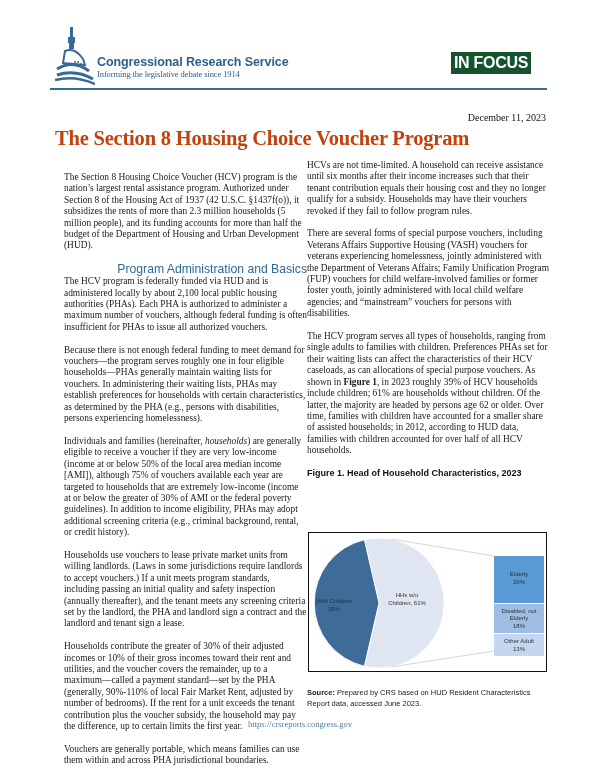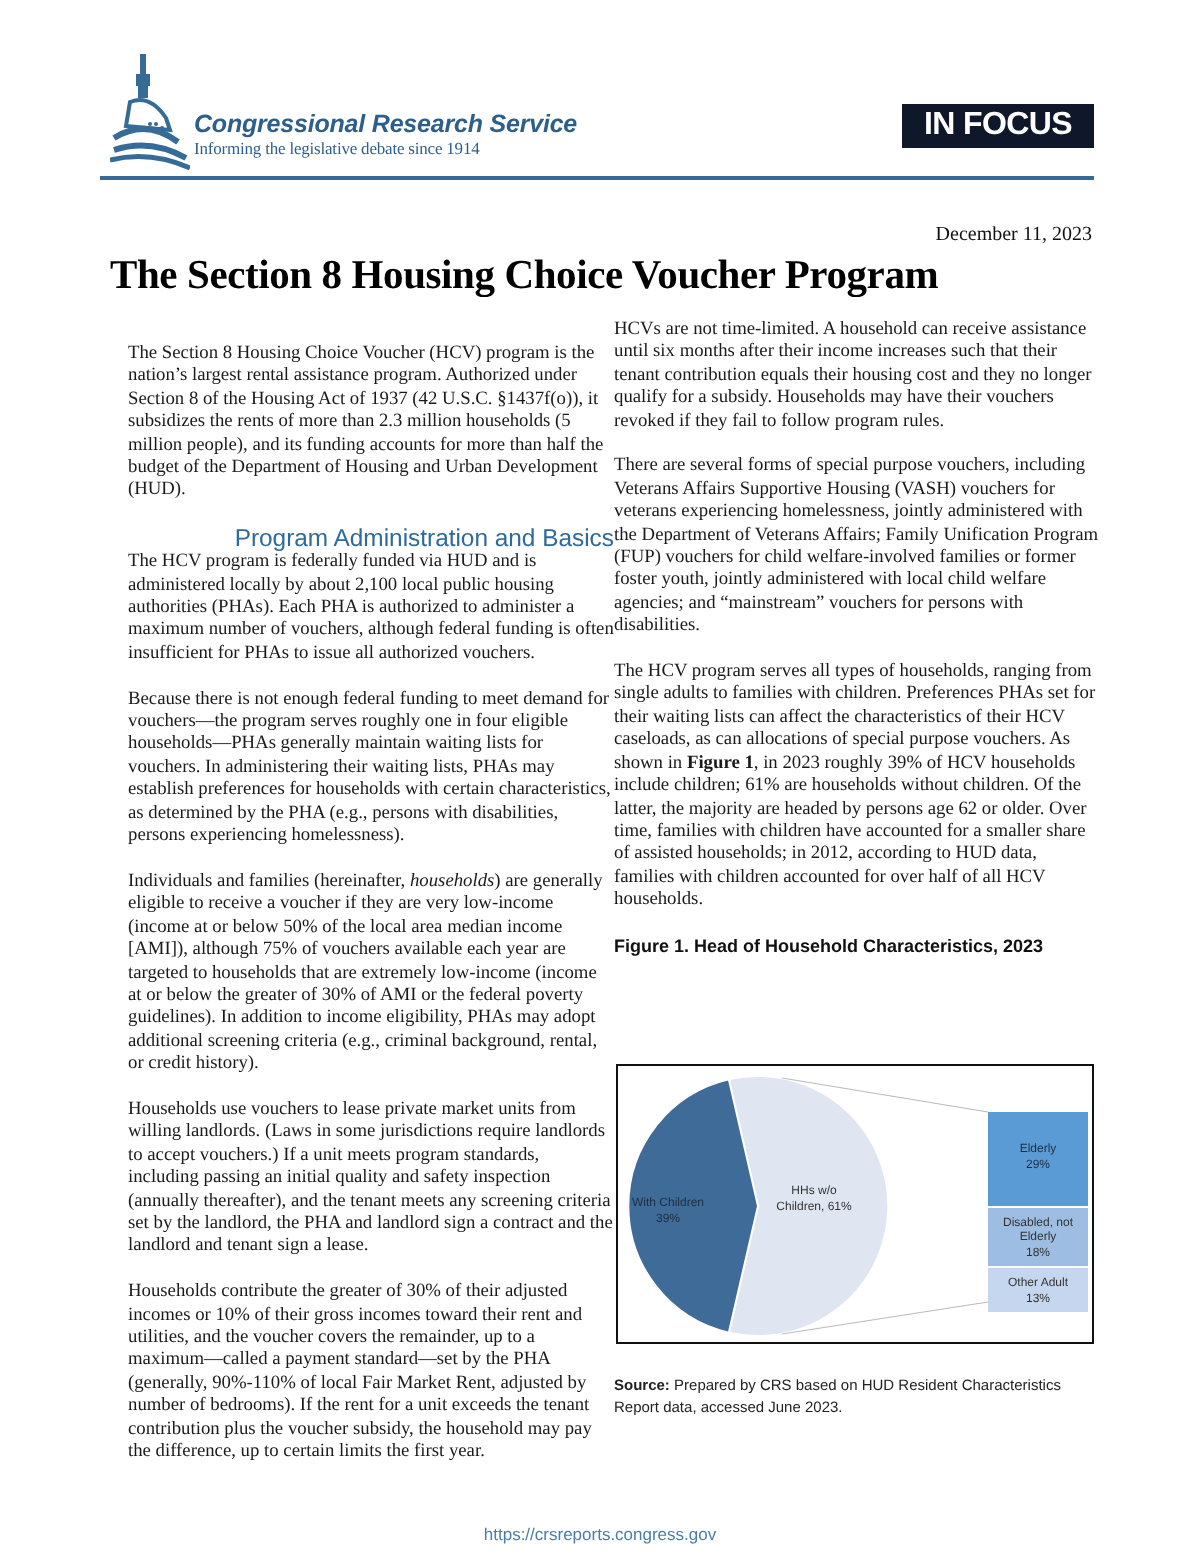--- a/index.html
+++ b/index.html
@@ -1,40 +1,40 @@
 <!DOCTYPE html>
 <html><head>
 <meta charset="utf-8">
 <style>
   * { margin:0; padding:0; box-sizing:border-box; }
   html, body { width:600px; height:777px; background:#ffffff; overflow:hidden; }
   body { position:relative; font-family:"Liberation Serif", serif; color:#111; }
 
   .header { position:absolute; left:0; top:0; width:600px; height:110px; }
   .logo { position:absolute; left:55px; top:25px; width:40px; height:60px; }
-  .crs-name { position:absolute; left:97px; top:55px; font-family:"Liberation Sans", sans-serif; font-weight:bold; font-style:italic; font-size:12.5px; color:#2e5f8a; letter-spacing:-0.1px; }
+  .crs-name { position:absolute; left:97px; top:55px; font-family:"Liberation Sans", sans-serif; font-weight:bold; font-size:12.5px; color:#2e5f8a; letter-spacing:-0.1px; }
   .crs-tag { position:absolute; left:97px; top:69px; font-family:Liberation Serif, serif; font-size:8.5px; color:#2e5f8a; letter-spacing:-0.1px; }
-  .in-focus { position:absolute; left:451px; top:52px; width:96px; height:22px; background:#0f172a; color:#fff; font-family:"Liberation Sans", sans-serif; font-weight:bold; font-size:16px; text-align:center; line-height:22px; letter-spacing:-0.3px; }
+  .in-focus { position:absolute; left:451px; top:52px; width:80px; height:22px; background:#14532d; color:#fff; font-family:"Liberation Sans", sans-serif; font-weight:bold; font-size:16px; text-align:center; line-height:22px; letter-spacing:-0.3px; }
   .header-rule { position:absolute; left:50px; top:88px; width:497px; height:1.5px; background:#356b96; }
 
   .date { position:absolute; right:54px; top:112px; font-size:10px; color:#111; }
-  .title { position:absolute; left:55px; top:127px; font-size:20.5px; font-weight:bold; color:#000000; letter-spacing:-0.2px; }
+  .title { position:absolute; left:55px; top:127px; font-size:20.5px; font-weight:bold; color:#c2410c; letter-spacing:-0.2px; }
 
   .col { position:absolute; top:160px; width:243px; font-size:9.4px; line-height:11.4px; color:#1a1a1a; }
   .col.left { left:64px;margin-top:12px; }
   .col.right { left:307px; }
   .col p { margin-bottom:11.4px; }
   .h2 { font-family:"Liberation Sans", sans-serif; font-weight:normal; font-size:12.2px; color:#2e6a9a; line-height:14px; margin-top:-1px;text-align:right; }
   .h3 { font-family:"Liberation Sans", sans-serif; font-weight:bold; font-size:9.8px; color:#2e6a9a; line-height:12px; }
   .fig-title { font-family:"Liberation Sans", sans-serif; font-weight:bold; font-size:9px; color:#111; margin-top:3px; }
 
   .chart-box { position:absolute; left:308px; top:532px; width:239px; height:140px; border:1px solid #111; background:#fff; }
   .source { position:absolute; left:307px; top:687px; width:245px; font-family:"Liberation Sans", sans-serif; font-size:7.5px; line-height:11px; color:#222; }
   .source b { font-weight:bold; }
-  .footer-url { position:absolute; left:0; top:762px; width:600px; text-align:center; font-family:Liberation Sans, sans-serif; font-size:8.5px; color:#4a7ea6; }
+  .footer-url { position:absolute; left:0; top:719px; width:600px; text-align:center; font-family:Liberation Serif, serif; font-size:8.5px; color:#4a7ea6; }
 
   .lbl { font-family:"Liberation Sans", sans-serif; font-size:6px; }
 </style>
 </head>
 <body>
 
 <div class="header">
   <svg class="logo" viewBox="0 0 40 60">
     <rect x="15" y="2" width="3" height="10" fill="#356b96"></rect>
     <rect x="13" y="12" width="7" height="6" fill="#356b96"></rect>
@@ -57,20 +57,21 @@
 <h1 class="title">The Section 8 Housing Choice Voucher Program</h1>
 
 <div class="col left">
   <p>The Section 8 Housing Choice Voucher (HCV) program is the nation’s largest rental assistance program. Authorized under Section 8 of the Housing Act of 1937 (42 U.S.C. §1437f(o)), it subsidizes the rents of more than 2.3 million households (5 million people), and its funding accounts for more than half the budget of the Department of Housing and Urban Development (HUD).</p>
   <div class="h2">Program Administration and Basics</div>
   <p>The HCV program is federally funded via HUD and is administered locally by about 2,100 local public housing authorities (PHAs). Each PHA is authorized to administer a maximum number of vouchers, although federal funding is often insufficient for PHAs to issue all authorized vouchers.</p>
   <p>Because there is not enough federal funding to meet demand for vouchers—the program serves roughly one in four eligible households—PHAs generally maintain waiting lists for vouchers. In administering their waiting lists, PHAs may establish preferences for households with certain characteristics, as determined by the PHA (e.g., persons with disabilities, persons experiencing homelessness).</p>
   <p><span>Individuals and families (hereinafter, </span><i>households</i><span>) are generally eligible to receive a voucher if they are very low-income (income at or below 50% of the local area median income [AMI]), although 75% of vouchers available each year are targeted to households that are extremely low-income (income at or below the greater of 30% of AMI or the federal poverty guidelines). In addition to income eligibility, PHAs may adopt additional screening criteria (e.g., criminal background, rental, or credit history).</span></p>
   <p>Households use vouchers to lease private market units from willing landlords. (Laws in some jurisdictions require landlords to accept vouchers.) If a unit meets program standards, including passing an initial quality and safety inspection (annually thereafter), and the tenant meets any screening criteria set by the landlord, the PHA and landlord sign a contract and the landlord and tenant sign a lease.</p>
   <p>Households contribute the greater of 30% of their adjusted incomes or 10% of their gross incomes toward their rent and utilities, and the voucher covers the remainder, up to a maximum—called a payment standard—set by the PHA (generally, 90%-110% of local Fair Market Rent, adjusted by number of bedrooms). If the rent for a unit exceeds the tenant contribution plus the voucher subsidy, the household may pay the difference, up to certain limits the first year.</p>
+  <p>Vouchers are generally portable, which means families can use them within and across PHA jurisdictional boundaries.</p>
 </div>
 
 <div class="col right">
   <p>HCVs are not time-limited. A household can receive assistance until six months after their income increases such that their tenant contribution equals their housing cost and they no longer qualify for a subsidy. Households may have their vouchers revoked if they fail to follow program rules.</p>
   <p>There are several forms of special purpose vouchers, including Veterans Affairs Supportive Housing (VASH) vouchers for veterans experiencing homelessness, jointly administered with the Department of Veterans Affairs; Family Unification Program (FUP) vouchers for child welfare-involved families or former foster youth, jointly administered with local child welfare agencies; and “mainstream” vouchers for persons with disabilities.</p>
   <p><span>The HCV program serves all types of households, ranging from single adults to families with children. Preferences PHAs set for their waiting lists can affect the characteristics of their HCV caseloads, as can allocations of special purpose vouchers. As shown in </span><b>Figure 1</b><span>, in 2023 roughly 39% of HCV households include children; 61% are households without children. Of the latter, the majority are headed by persons age 62 or older. Over time, families with children have accounted for a smaller share of assisted households; in 2012, according to HUD data, families with children accounted for over half of all HCV households.</span></p>
   <div class="fig-title">Figure 1. Head of Household Characteristics, 2023</div>
 </div>
 
 <div class="chart-box">

